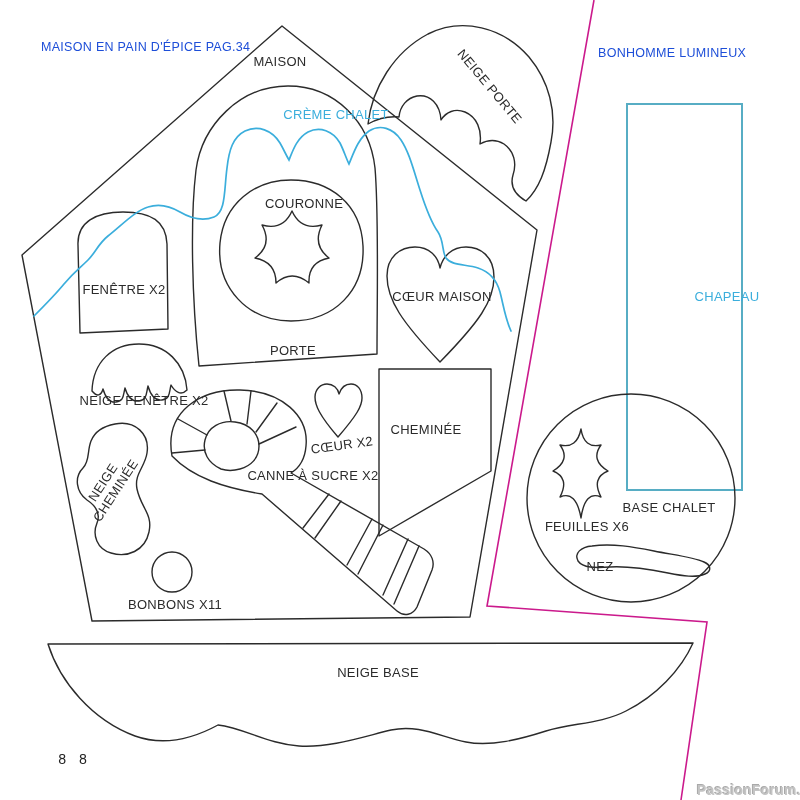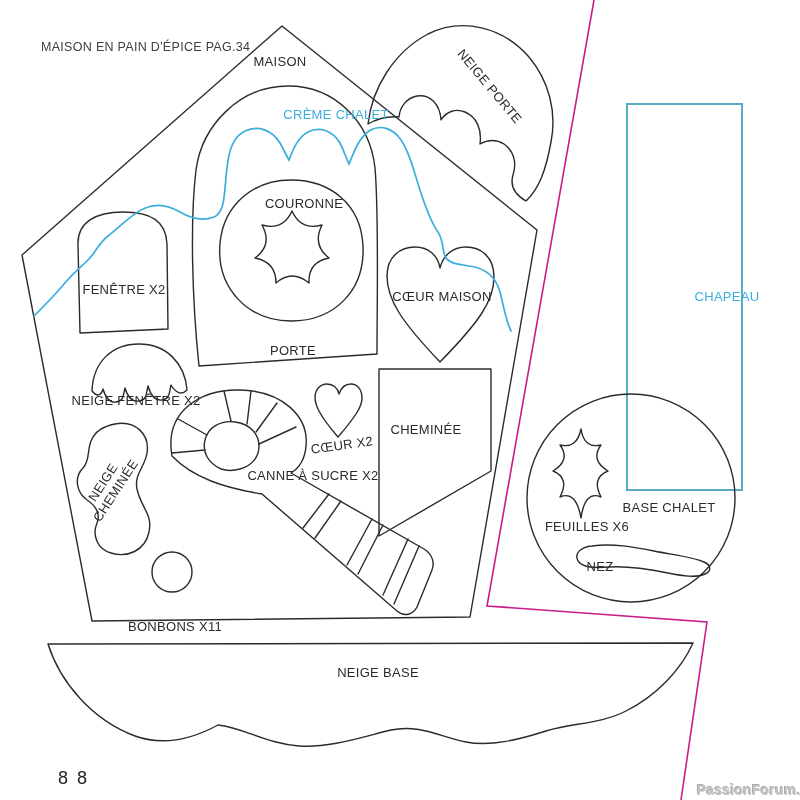--- a/index.html
+++ b/index.html
@@ -11,25 +11,25 @@
   svg{position:absolute;left:0;top:0;}
   .outline{fill:none;stroke:var(--outline,#2b2b2b);stroke-width:1.4;stroke-linejoin:round;stroke-linecap:round;}
   .cyanline{fill:none;stroke:var(--cyan,#3BAEDC);stroke-width:1.7;stroke-linecap:round;}
   .cyanrect{fill:none;stroke:var(--cyan_rect,#57ADC4);stroke-width:2;}
   .magenta{fill:none;stroke:var(--magenta,#CB1A8C);stroke-width:1.6;stroke-linejoin:miter;}
   .label{
     position:absolute;font-size:13px;color:#2b2b2b;letter-spacing:.3px;
     white-space:nowrap;transform:translate(-50%,-50%);text-align:center;line-height:1.15;
   }
   .label.cyan{color:var(--cyan,#3BAEDC);margin-left:48px;}
-  .title{position:absolute;font-size:12.5px;color:#404040;letter-spacing:.3px;white-space:nowrap;line-height:1.45;}
+  .title{position:absolute;font-size:12.5px;color:#1d4ed8;letter-spacing:.3px;white-space:nowrap;line-height:1.45;}
   .rot-neige-porte{transform:translate(-50%,-50%) rotate(50deg);}
   .rot-neige-cheminee{transform:translate(-50%,-50%) rotate(-57deg);}
   .rot-coeur{transform:translate(-50%,-50%) rotate(-8deg);}
-  .pagenum{position:absolute;font-family:Liberation Sans, sans-serif;font-size:18px;color:#222;letter-spacing:2px;margin-top:16px;}
+  .pagenum{position:absolute;font-family:Liberation Mono, monospace;font-size:14px;color:#222;letter-spacing:2px;}
   .watermark{
     position:absolute;font-size:14px;font-weight:bold;color:#c4c4c4;
     text-shadow:-1px -1px 0 #a9a9a9, 1px 1px 0 #ffffff;letter-spacing:.2px;
   }
 </style>
 </head>
 <body>
 
 <div id="stage">
 
@@ -88,37 +88,38 @@
     <circle class="outline" cx="631" cy="498" r="104"></circle>
 
     <path class="outline" d="M581,429 Q584,449 601,445 Q590,460 608,471 Q591,478 601,497 Q585,490 581,518 Q576,490 560,497 Q570,478 553,471 Q571,460 560,445 Q577,449 581,429 Z"></path>
 
     <path class="outline" d="M578,561 C574,553 581,547 592,546 C612,543 634,547 654,551 C674,555 693,557 704,562 C711,565 712,571 705,574 C696,578 683,576 668,573 C648,569 628,566 610,567 C595,568 583,568 578,561 Z"></path>
   </svg>
 
   <div class="title" style="left:41px;top:38px;">MAISON EN PAIN D'ÉPICE PAG.34</div>
 
   <div class="title" style="left:598px;top:44px;">
+    <div>BONHOMME LUMINEUX</div>
   </div>
 
   <div class="label" style="left:280px;top:62px;">MAISON</div>
   <div class="label cyan" style="left:288px;top:115px;">CRÈME CHALET</div>
   <div class="label" style="left:304px;top:204px;">COURONNE</div>
   <div class="label" style="left:124px;top:290px;">FENÊTRE X2</div>
   <div class="label" style="left:442px;top:297px;">CŒUR MAISON</div>
   <div class="label" style="left:293px;top:351px;">PORTE</div>
-  <div class="label" style="left:136px;top:401px;">NEIGE FENÊTRE X2</div>
+  <div class="label" style="left:144px;top:401px;">NEIGE FENÊTRE X2</div>
   <div class="label rot-neige-cheminee" style="left:110px;top:487px;">
     <div>NEIGE</div>
     <div>CHEMINÉE</div>
   </div>
   <div class="label rot-coeur" style="left:342px;top:446px;">CŒUR X2</div>
   <div class="label" style="left:426px;top:430px;">CHEMINÉE</div>
   <div class="label" style="left:313px;top:476px;">CANNE À SUCRE X2</div>
-  <div class="label" style="left:175px;top:627px;">BONBONS X11</div>
+  <div class="label" style="left:175px;top:605px;">BONBONS X11</div>
   <div class="label" style="left:378px;top:673px;">NEIGE BASE</div>
   <div class="label rot-neige-porte" style="left:489px;top:87px;">NEIGE PORTE</div>
 
   <div class="label cyan" style="left:679px;top:297px;">CHAPEAU</div>
   <div class="label" style="left:669px;top:508px;">BASE CHALET</div>
   <div class="label" style="left:587px;top:527px;">FEUILLES X6</div>
   <div class="label" style="left:600px;top:567px;">NEZ</div>
 
   <div class="pagenum" style="left:58px;top:752px;">8 8</div>
   <div class="watermark" style="left:697px;top:782px;">PassionForum.ru</div>

